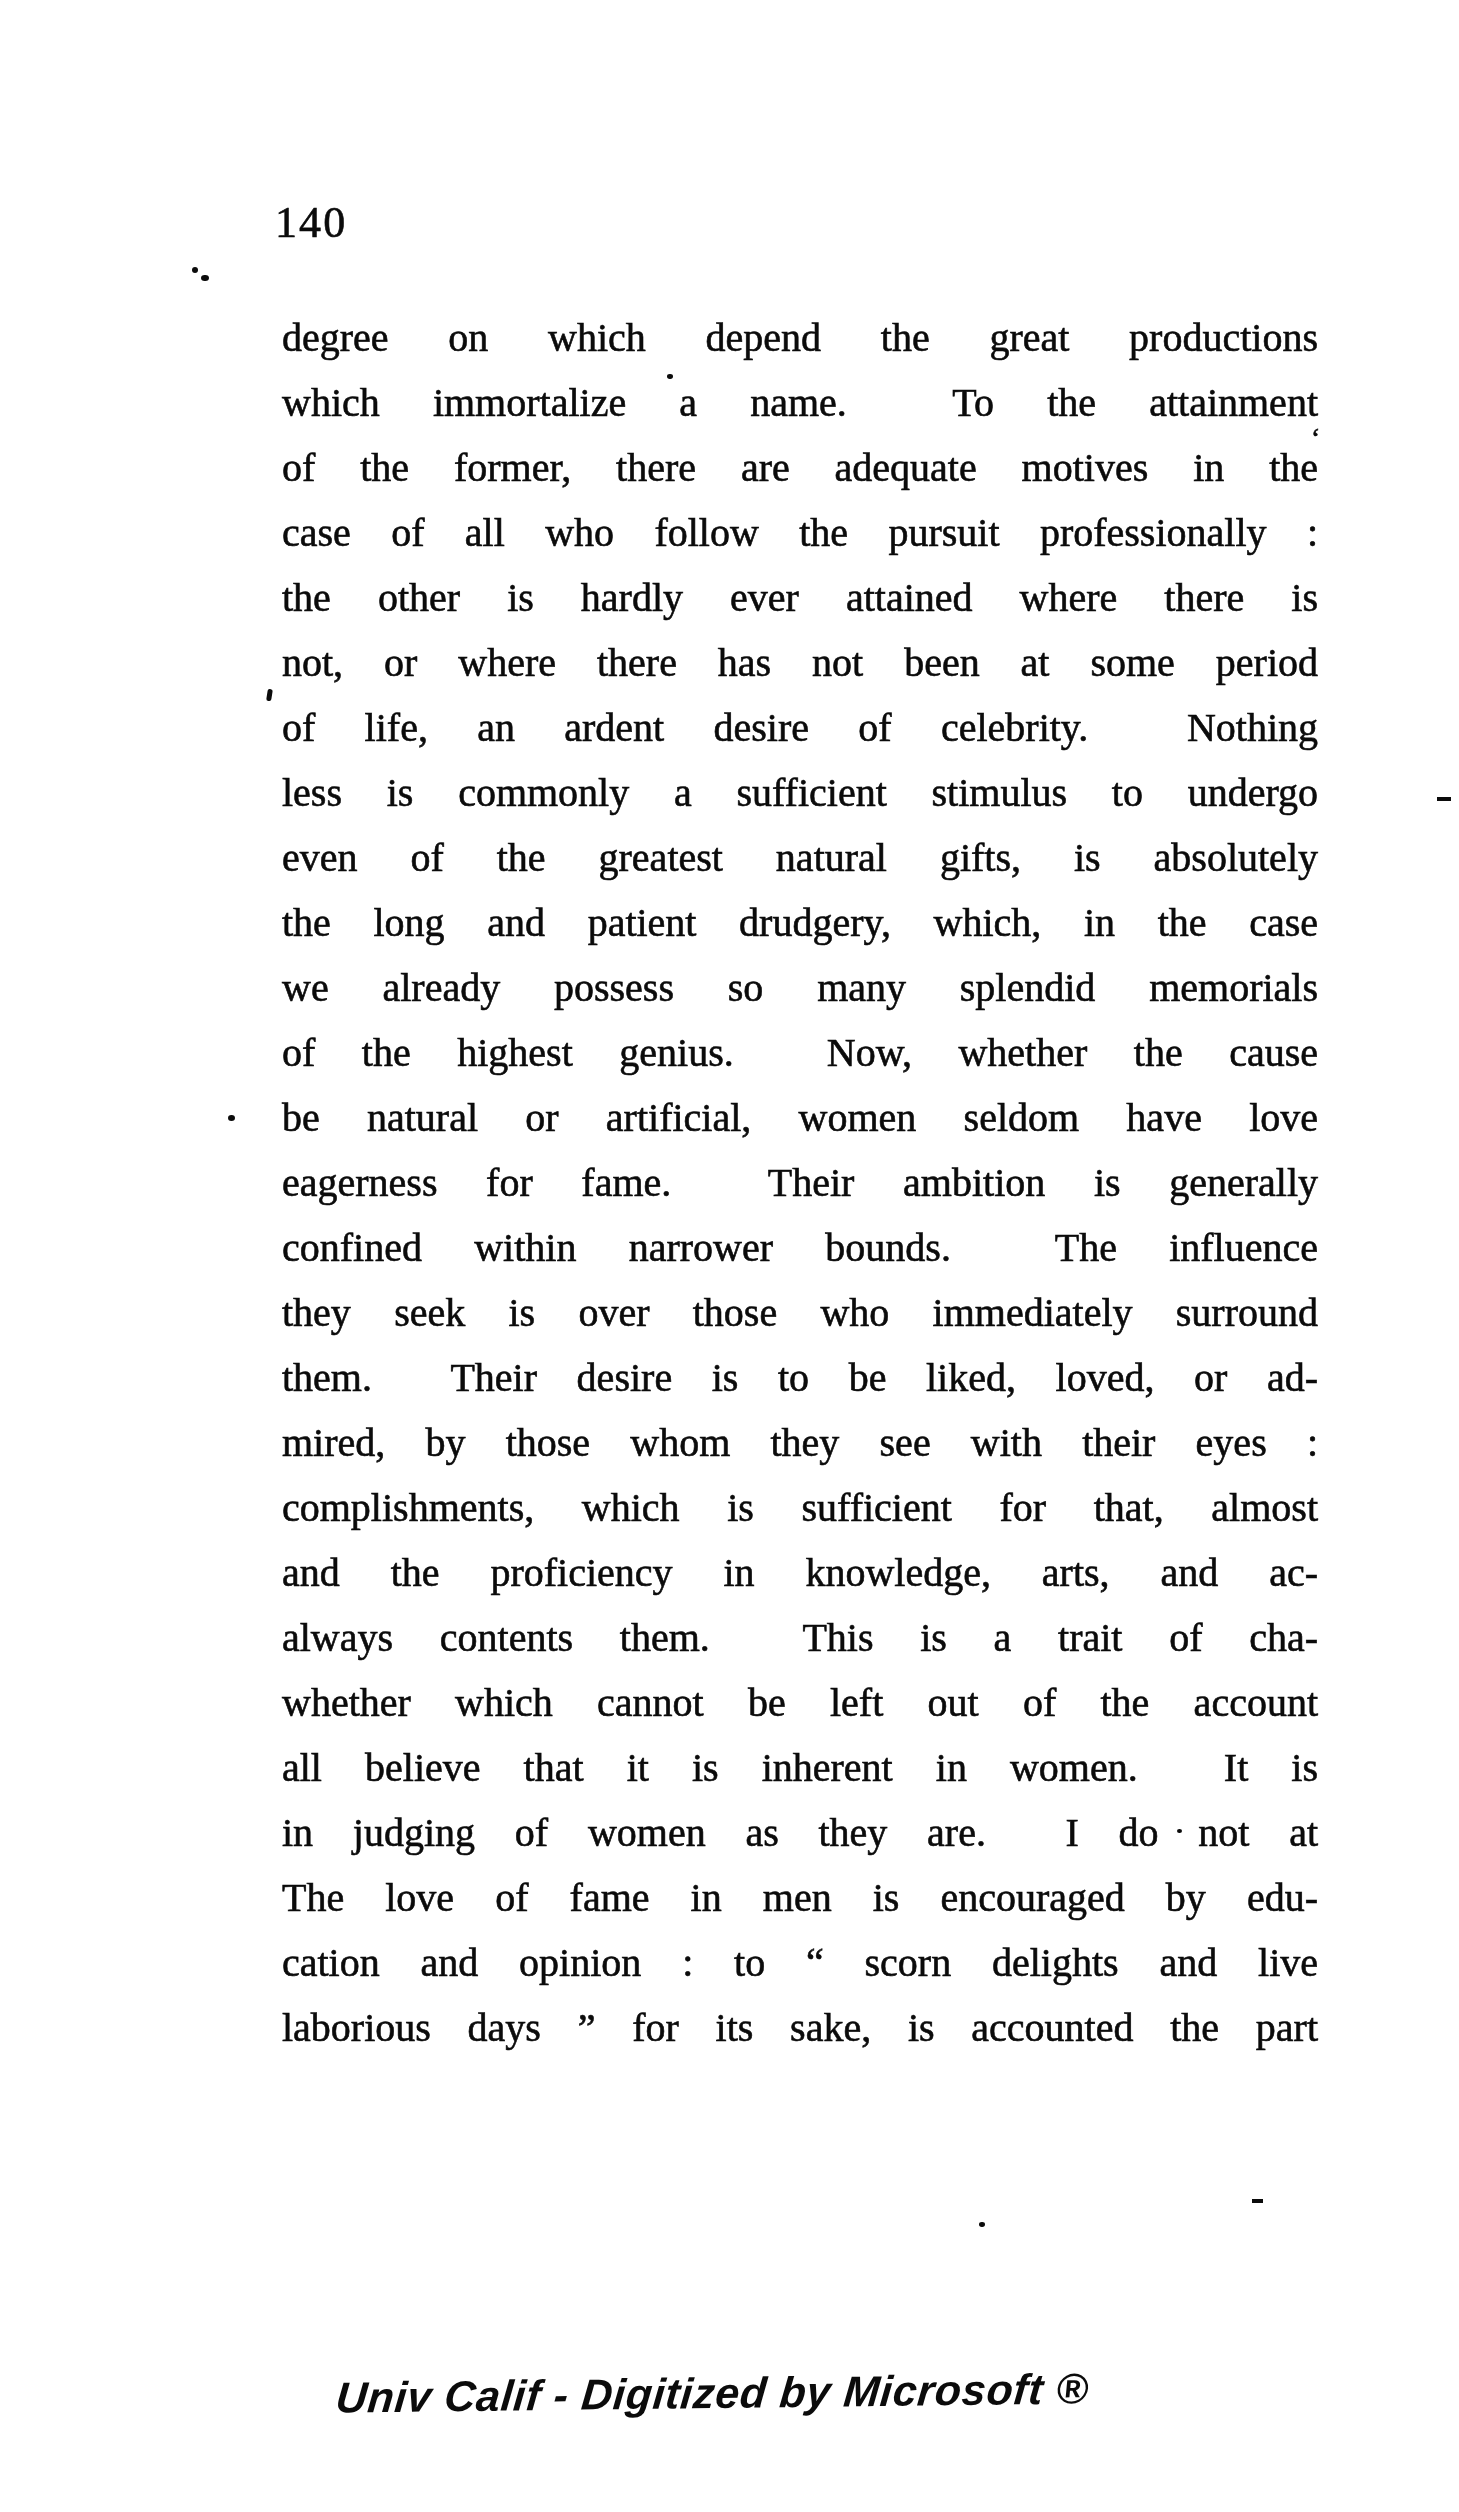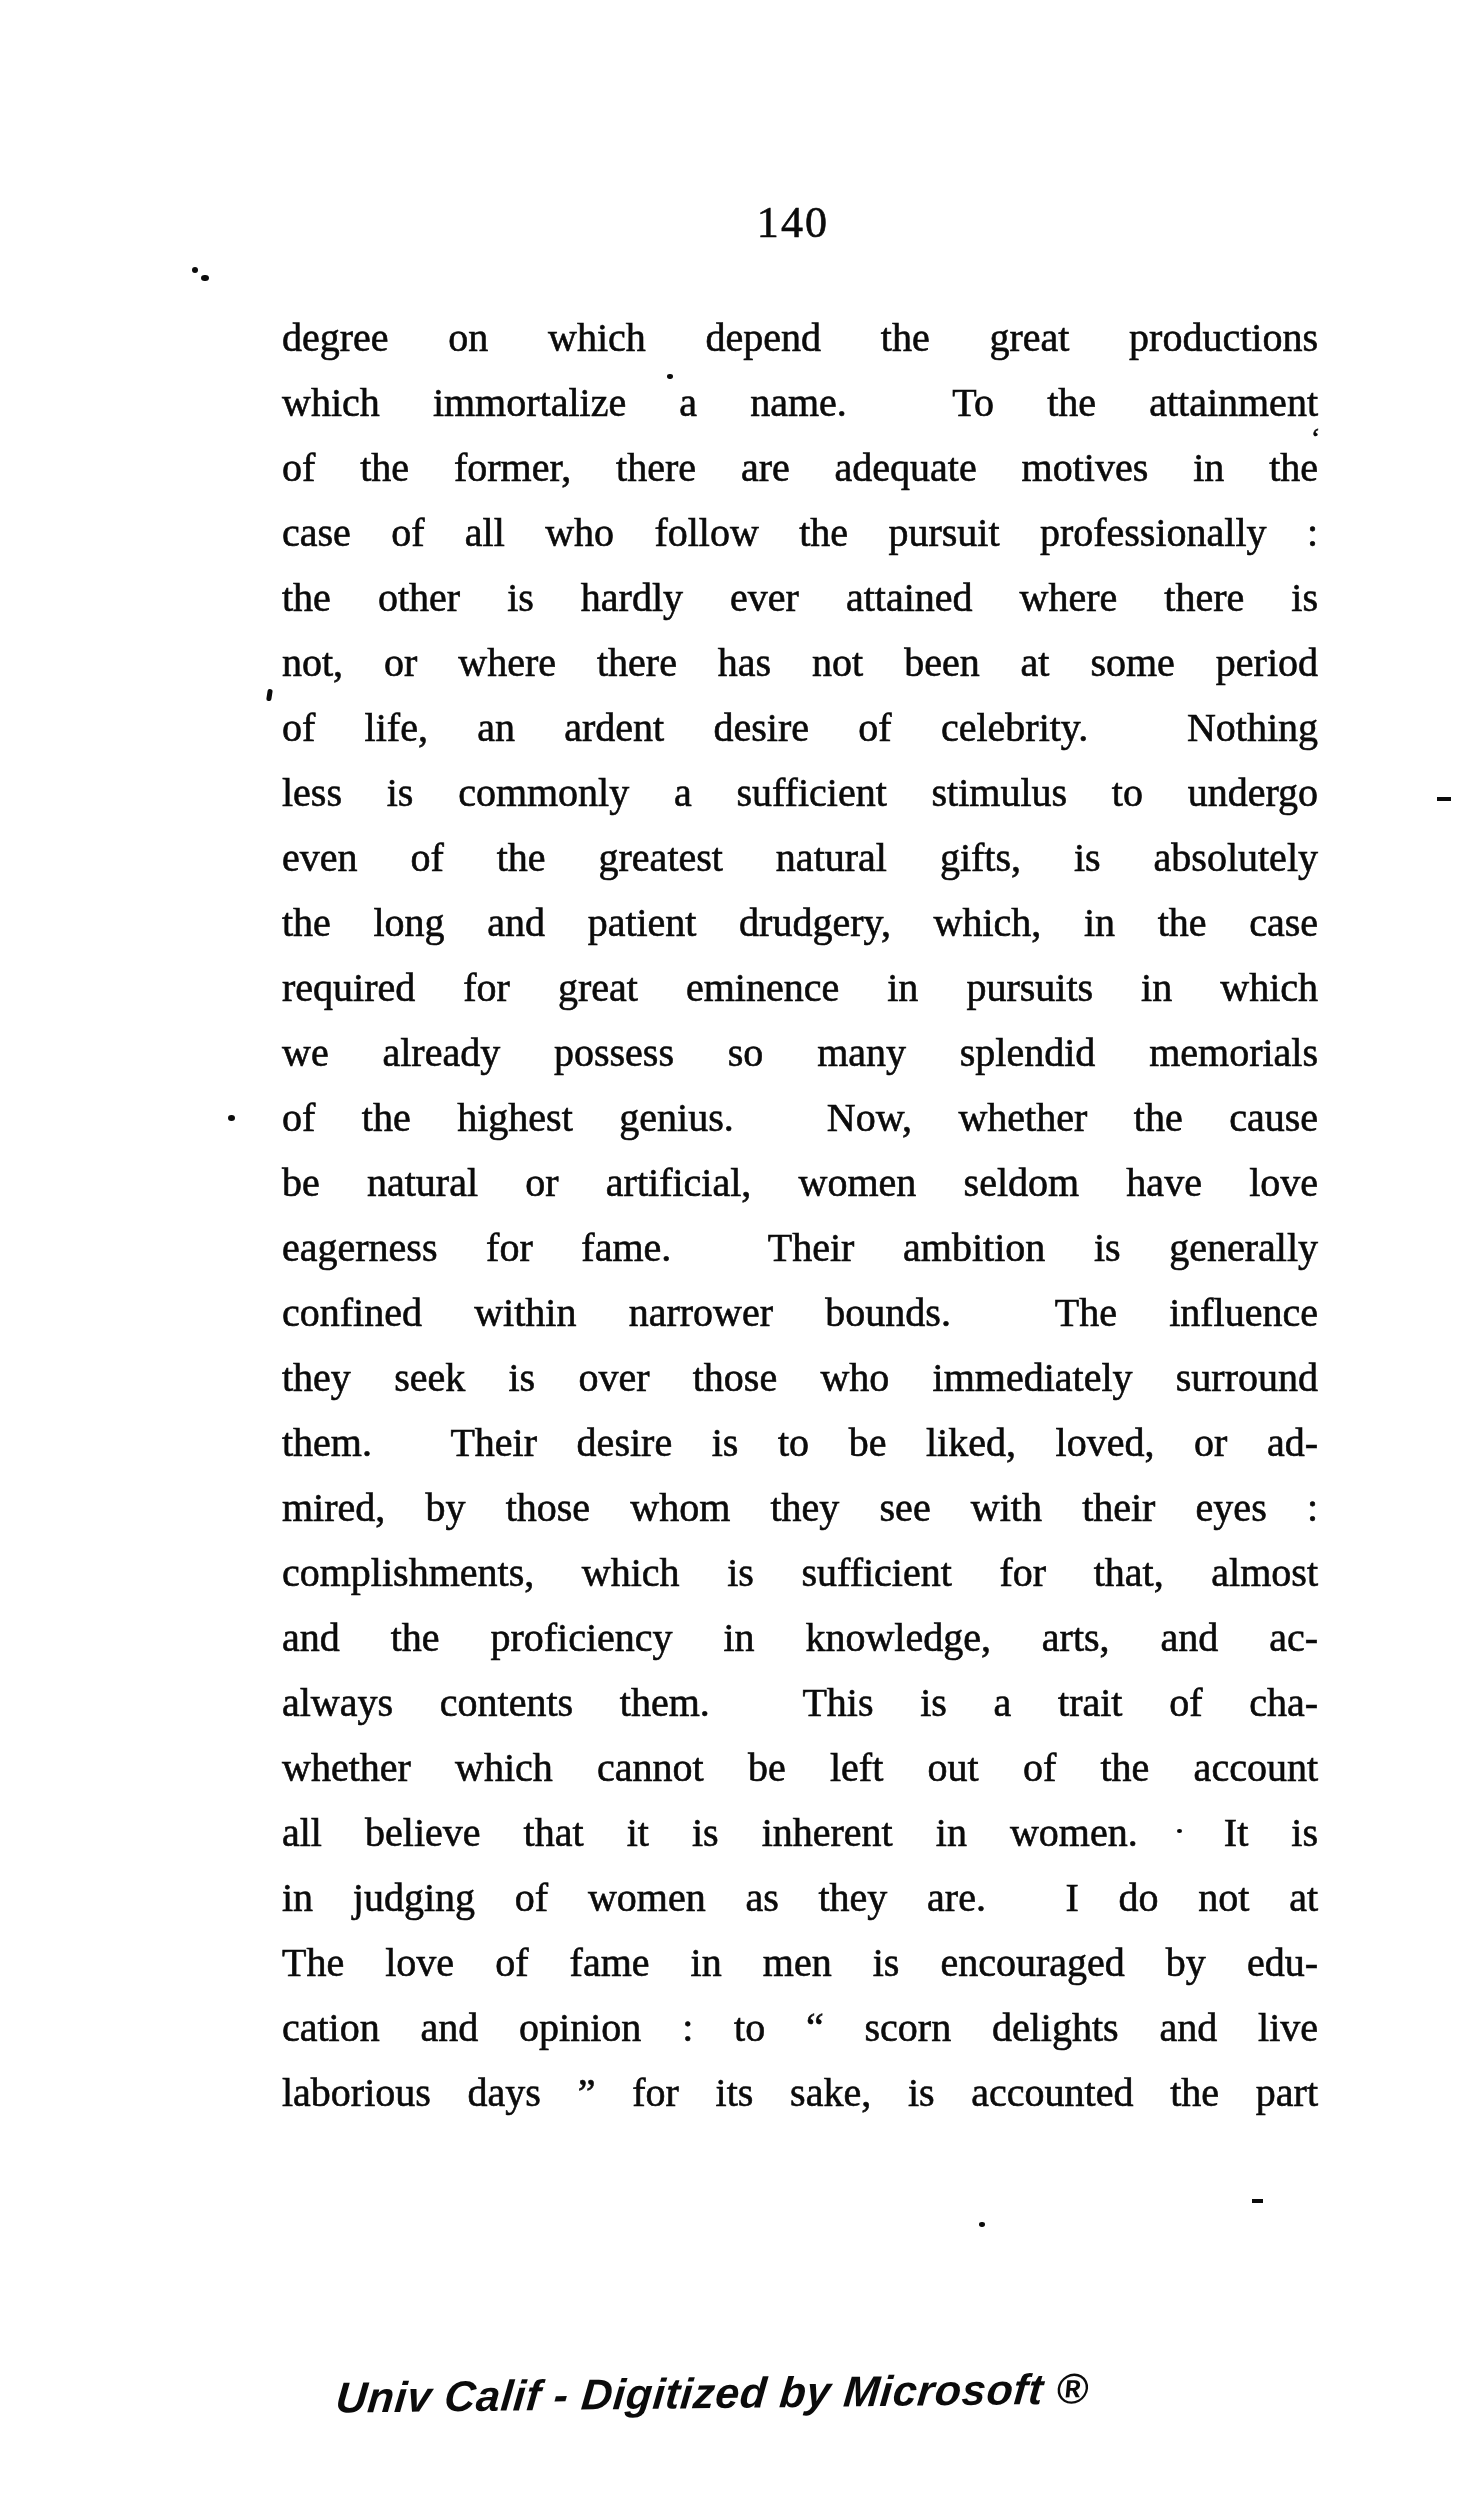--- a/index.html
+++ b/index.html
@@ -20,21 +20,21 @@
     width: 1459px;
     height: 2512px;
     background: #ffffff;
     color: #0b0b0b;
   }
   .page-number {
     position: absolute;
     left: 275px;
     top: 197px;
     width: 1036px;
-    text-align: center;
+    text-align: left;
     font-size: 44px;
     letter-spacing: 2.1px;
     -webkit-text-stroke: 0.6px currentColor;
   }
   .text-block {
     position: absolute;
     left: 282px;
     top: 305px;
     width: 1036px;
   }
@@ -84,21 +84,20 @@
   <div class="text-line">degree on which depend the great productions</div>
       <div class="text-line">which immortalize a name.&nbsp; To the attainment</div>
       <div class="text-line">of the former, there are adequate motives in the</div>
       <div class="text-line">case of all who follow the pursuit professionally :</div>
       <div class="text-line">the other is hardly ever attained where there is</div>
       <div class="text-line">not, or where there has not been at some period</div>
       <div class="text-line">of life, an ardent desire of celebrity.&nbsp; Nothing</div>
       <div class="text-line">less is commonly a sufficient stimulus to undergo</div>
       <div class="text-line">even of the greatest natural gifts, is absolutely</div>
       <div class="text-line">the long and patient drudgery, which, in the case</div>
-      <div class="text-line">required for great eminence in pursuits in which</div>
       <div class="text-line">we already possess so many splendid memorials</div>
       <div class="text-line">of the highest genius.&nbsp; Now, whether the cause</div>
       <div class="text-line">be natural or artificial, women seldom have love</div>
       <div class="text-line">eagerness for fame.&nbsp; Their ambition is generally</div>
       <div class="text-line">confined within narrower bounds.&nbsp; The influence</div>
       <div class="text-line">they seek is over those who immediately surround</div>
       <div class="text-line">them.&nbsp; Their desire is to be liked, loved, or ad-</div>
       <div class="text-line">mired, by those whom they see with their eyes :</div>
       <div class="text-line">complishments, which is sufficient for that, almost</div>
       <div class="text-line">and the proficiency in knowledge, arts, and ac-</div>

